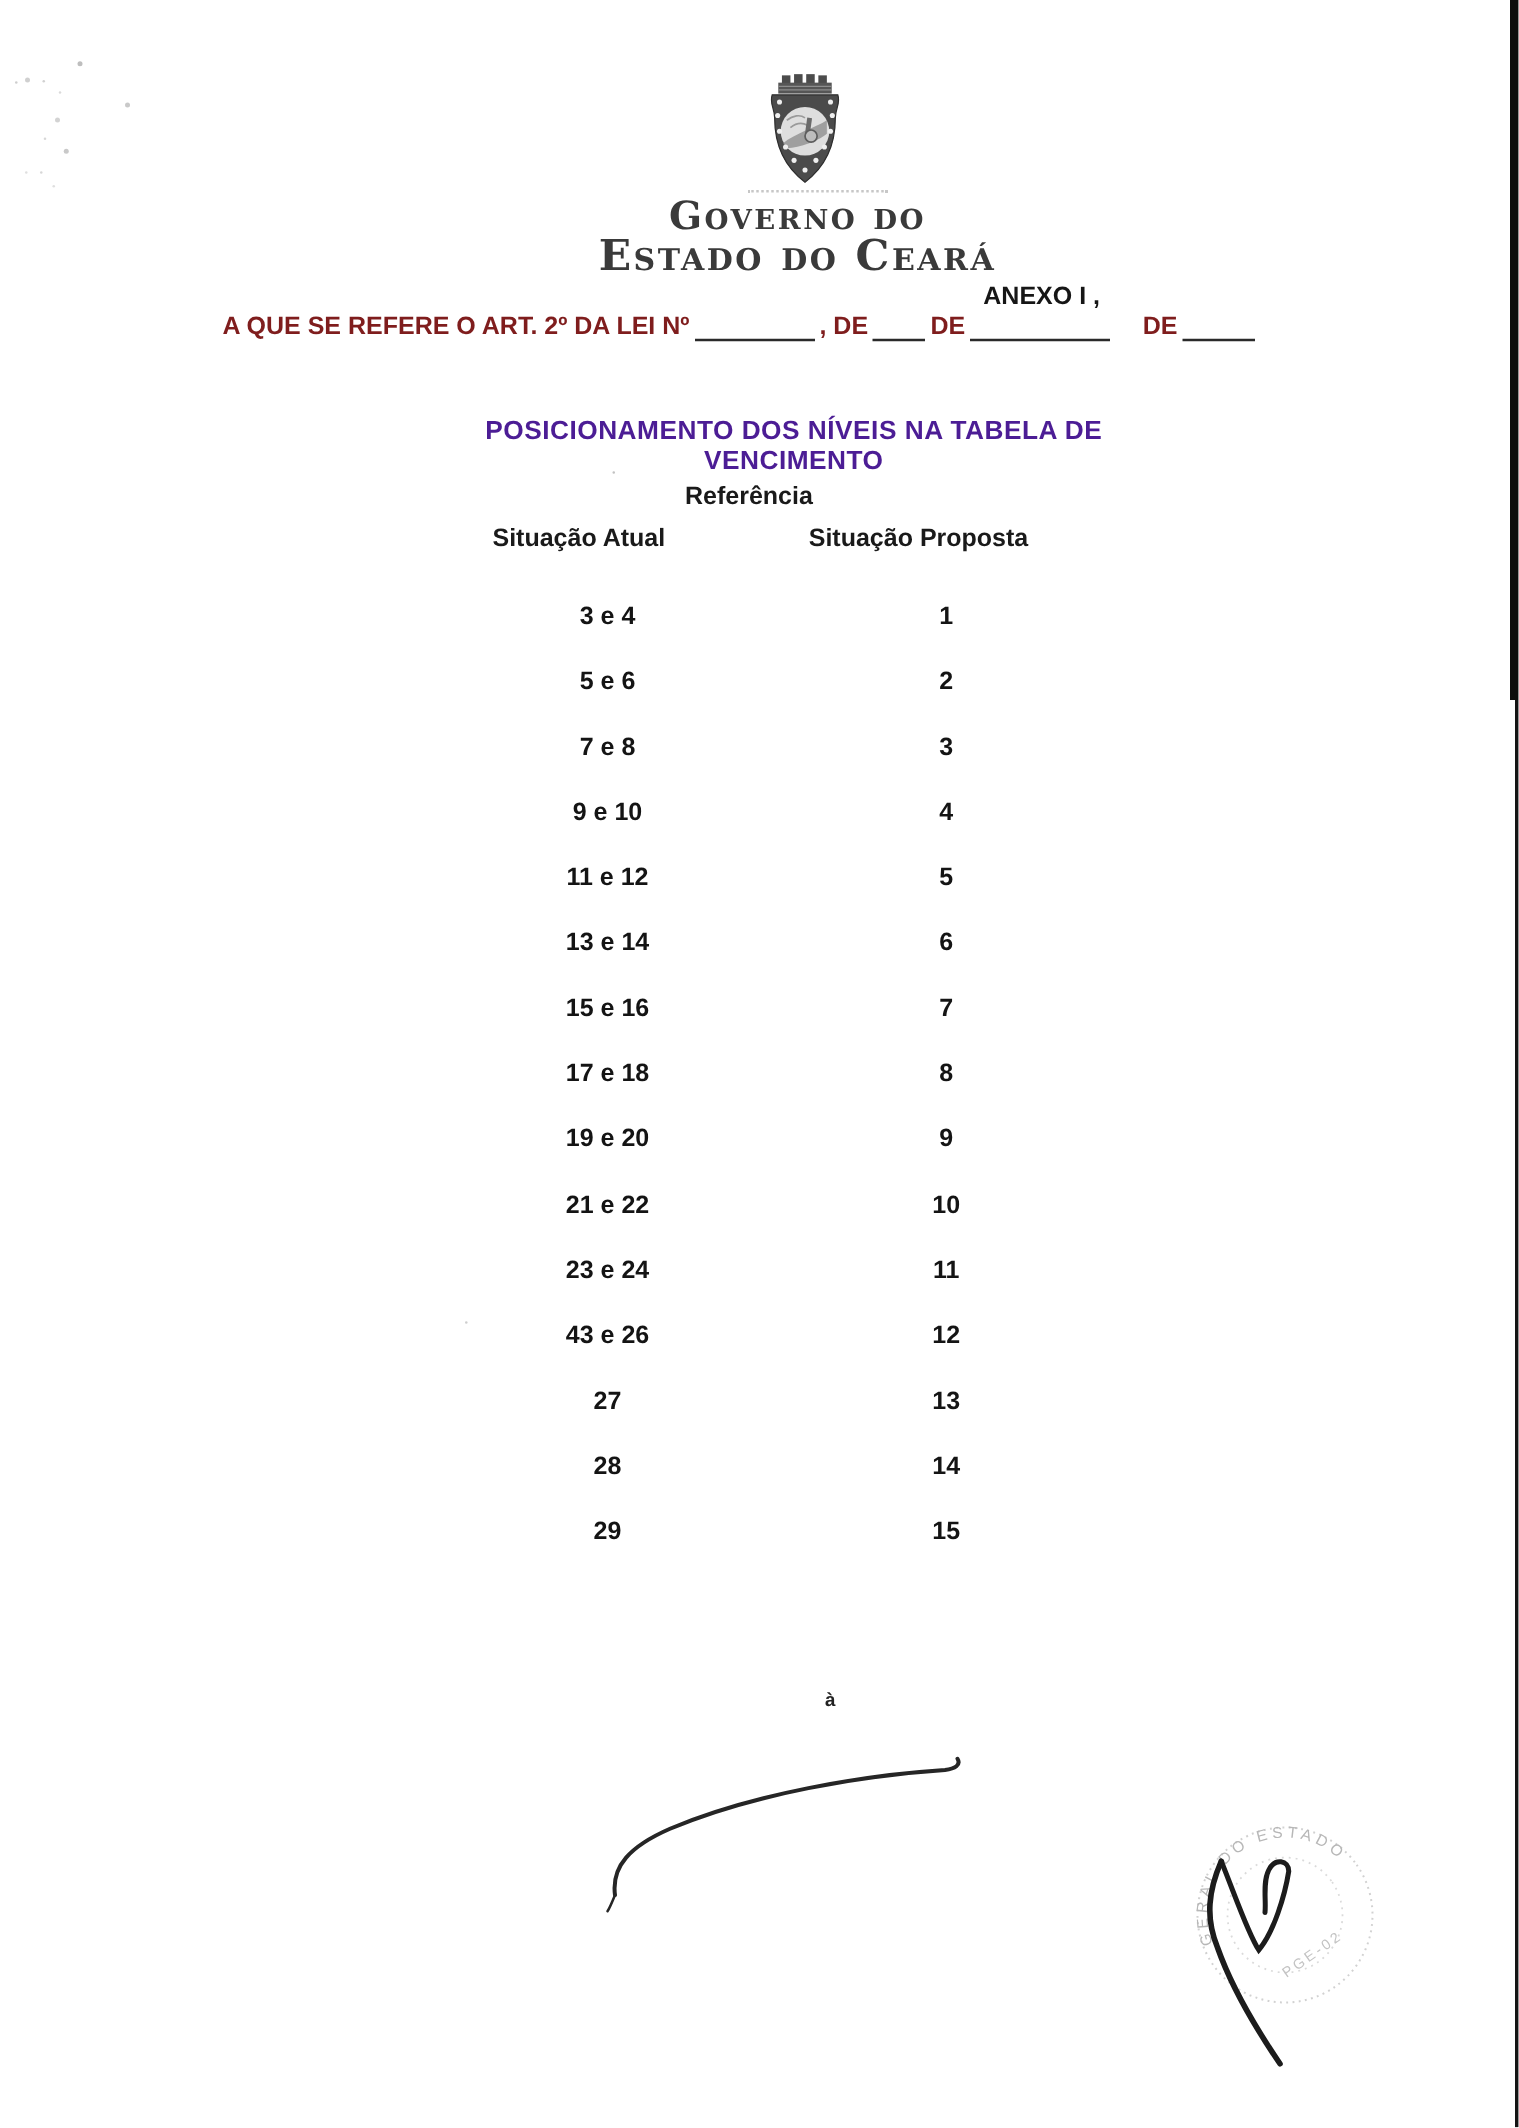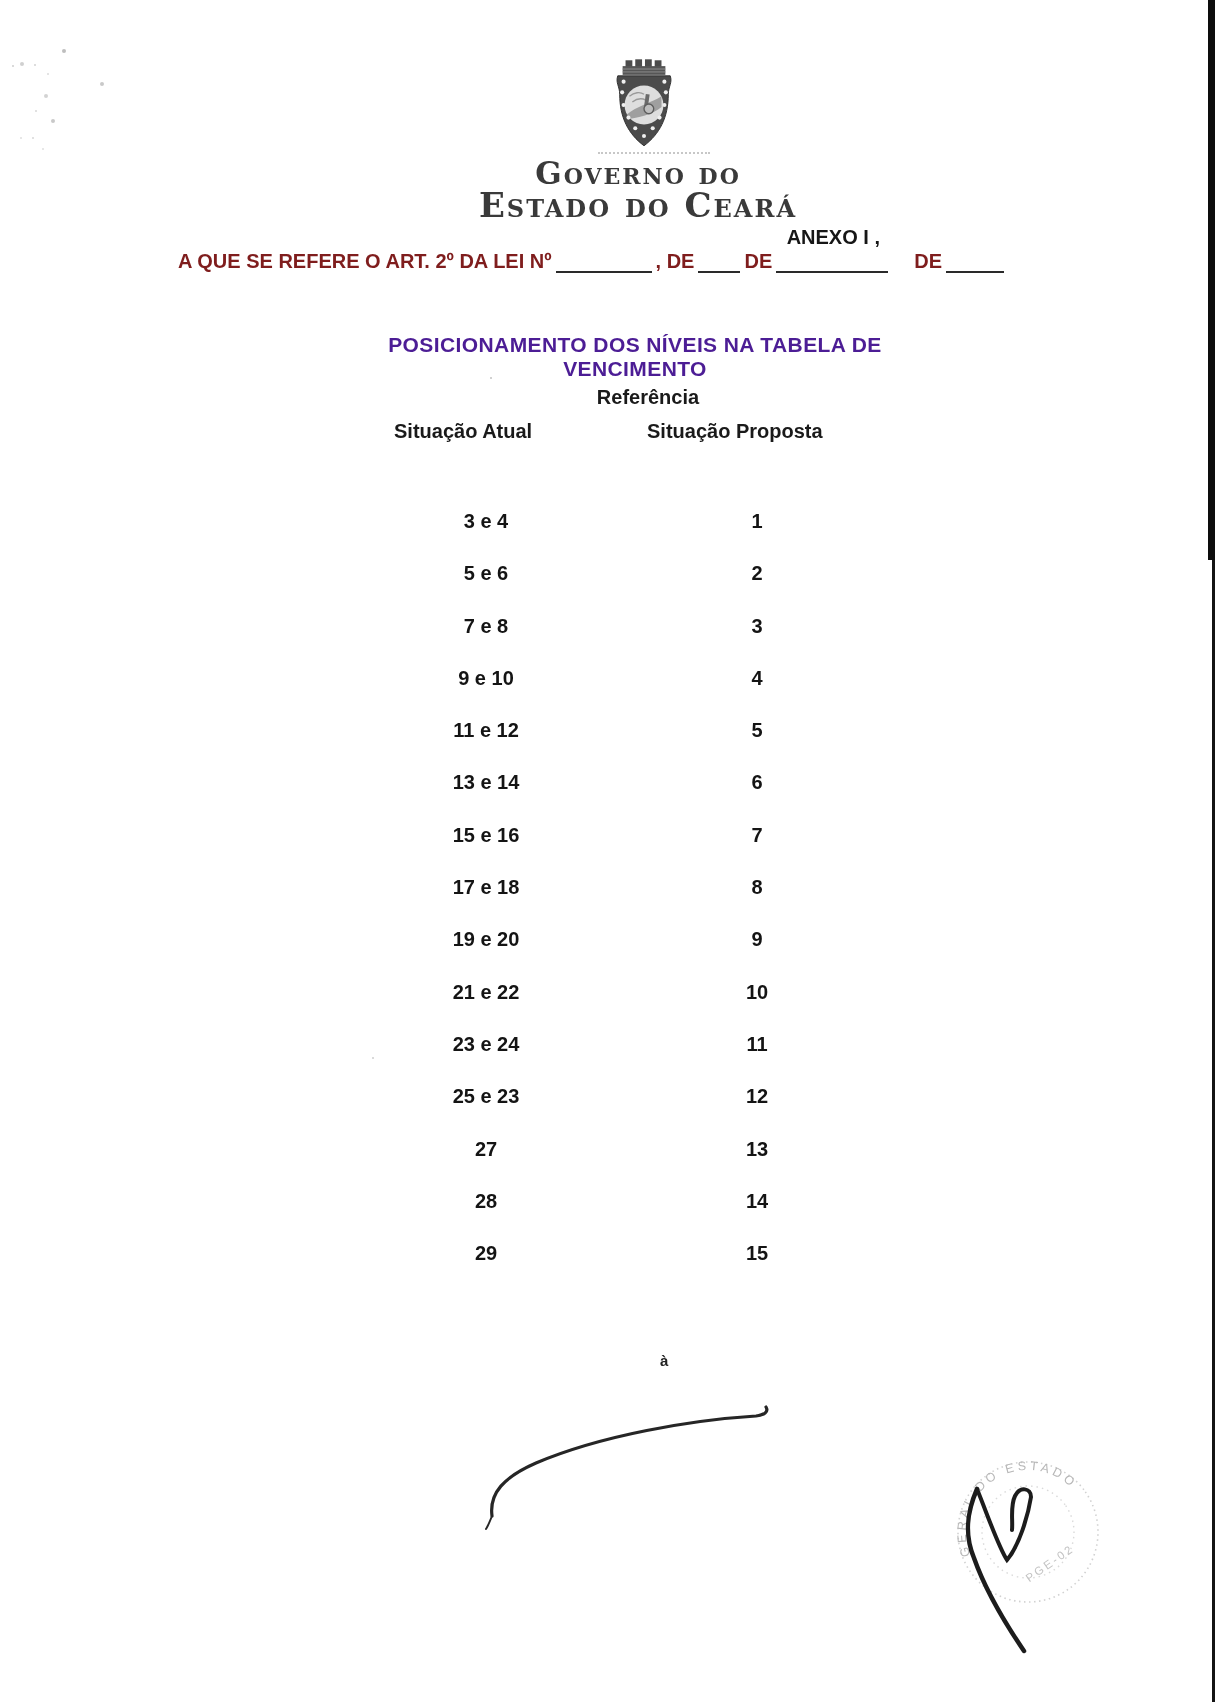--- a/index.html
+++ b/index.html
@@ -51,26 +51,26 @@
   }
   .blank{display:inline-block;border-bottom:2.5px solid #2a2a2a;height:24px;margin:0 4px;}
   .b1{width:96px;}
   .b2{width:42px;}
   .b3{width:112px;}
   .b4{width:58px;margin-right:0;}
   .mljg{margin-left:22px;}
 
   
   .tbl-title{top:333px;left:320px;width:630px;text-align:center;font-size:21px;font-weight:bold;letter-spacing:.4px;color:#4c1d95;}
-  .grp-hdr{top:386px;left:548px;width:200px;text-align:center;font-size:20px;font-weight:bold;}
+  .grp-hdr{top:386px;left:548px;width:200px;text-align:left;font-size:20px;font-weight:bold;}
   .col-hdr{top:420px;font-size:20px;font-weight:bold;}
   .col-hdr.atual{left:394px;width:160px;}
   .col-hdr.proposta{left:647px;width:180px;}
 
-  .rows{top:496px;left:0;width:1157px;}
+  .rows{top:468px;left:0;width:1157px;}
   .row{position:relative;height:52.3px;}
   .cell{position:absolute;top:14px;font-size:20px;font-weight:bold;text-align:center;color:#141414;}
   .cell.c1{left:386px;width:200px;}
   .cell.c2{left:682px;width:150px;}
 
   
   .stray{top:1352px;left:660px;font-size:15px;font-weight:bold;color:#222;}
   .flourish{top:1390px;left:470px;width:320px;height:155px;}
   .stamp{top:1422px;left:918px;width:220px;height:220px;}
   .squiggle{top:1465px;left:935px;width:110px;height:200px;}
@@ -174,21 +174,21 @@
       </div>
     <div class="row">
         <span class="cell c1">21 e 22</span>
         <span class="cell c2">10</span>
       </div>
     <div class="row">
         <span class="cell c1">23 e 24</span>
         <span class="cell c2">11</span>
       </div>
     <div class="row">
-        <span class="cell c1">25 e 23</span>
+        <span class="cell c1">43 e 26</span>
         <span class="cell c2">12</span>
       </div>
     <div class="row">
         <span class="cell c1">27</span>
         <span class="cell c2">13</span>
       </div>
     <div class="row">
         <span class="cell c1">28</span>
         <span class="cell c2">14</span>
       </div>

